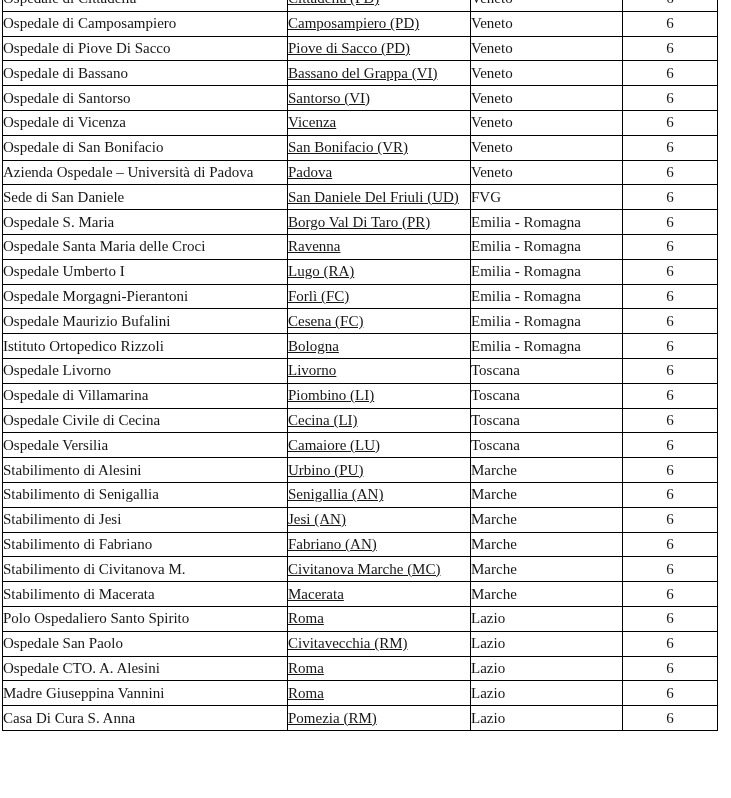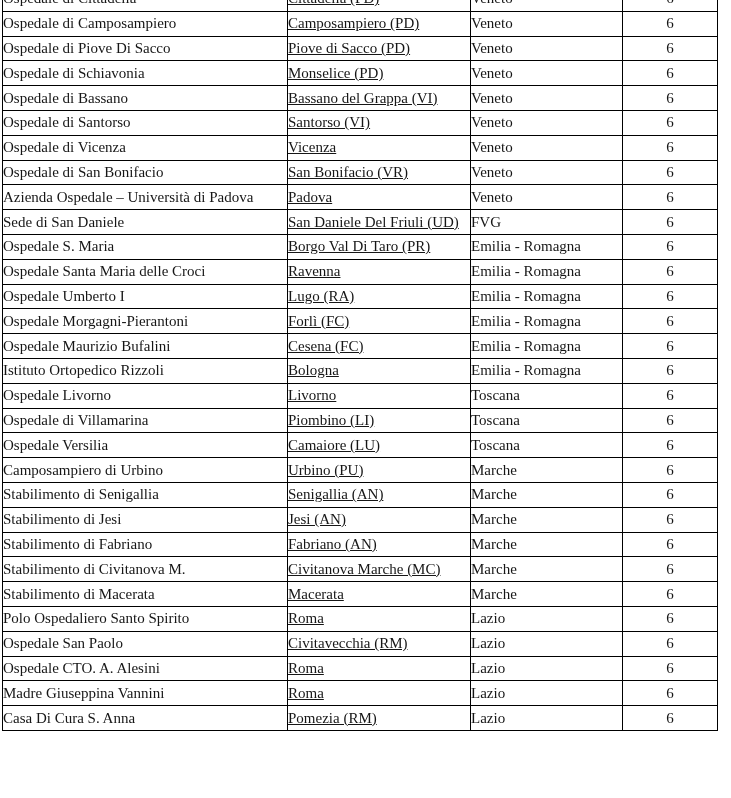--- a/index.html
+++ b/index.html
@@ -63,26 +63,20 @@
     <td class="c-region">Veneto</td>
     <td class="c-value">6</td>
   </tr>
         <tr>
     <td class="c-hospital">Ospedale di Piove Di Sacco</td>
     <td class="c-city">Piove di Sacco (PD)</td>
     <td class="c-region">Veneto</td>
     <td class="c-value">6</td>
   </tr>
         <tr>
-    <td class="c-hospital">Ospedale di Schiavonia</td>
-    <td class="c-city">Monselice (PD)</td>
-    <td class="c-region">Veneto</td>
-    <td class="c-value">6</td>
-  </tr>
-        <tr>
     <td class="c-hospital">Ospedale di Bassano</td>
     <td class="c-city">Bassano del Grappa (VI)</td>
     <td class="c-region">Veneto</td>
     <td class="c-value">6</td>
   </tr>
         <tr>
     <td class="c-hospital">Ospedale di Santorso</td>
     <td class="c-city">Santorso (VI)</td>
     <td class="c-region">Veneto</td>
     <td class="c-value">6</td>
@@ -153,27 +147,33 @@
     <td class="c-region">Toscana</td>
     <td class="c-value">6</td>
   </tr>
         <tr>
     <td class="c-hospital">Ospedale di Villamarina</td>
     <td class="c-city">Piombino (LI)</td>
     <td class="c-region">Toscana</td>
     <td class="c-value">6</td>
   </tr>
         <tr>
+    <td class="c-hospital">Ospedale Civile di Cecina</td>
+    <td class="c-city">Cecina (LI)</td>
+    <td class="c-region">Toscana</td>
+    <td class="c-value">6</td>
+  </tr>
+        <tr>
     <td class="c-hospital">Ospedale Versilia</td>
     <td class="c-city">Camaiore (LU)</td>
     <td class="c-region">Toscana</td>
     <td class="c-value">6</td>
   </tr>
         <tr>
-    <td class="c-hospital">Camposampiero di Urbino</td>
+    <td class="c-hospital">Stabilimento di Alesini</td>
     <td class="c-city">Urbino (PU)</td>
     <td class="c-region">Marche</td>
     <td class="c-value">6</td>
   </tr>
         <tr>
     <td class="c-hospital">Stabilimento di Senigallia</td>
     <td class="c-city">Senigallia (AN)</td>
     <td class="c-region">Marche</td>
     <td class="c-value">6</td>
   </tr>

